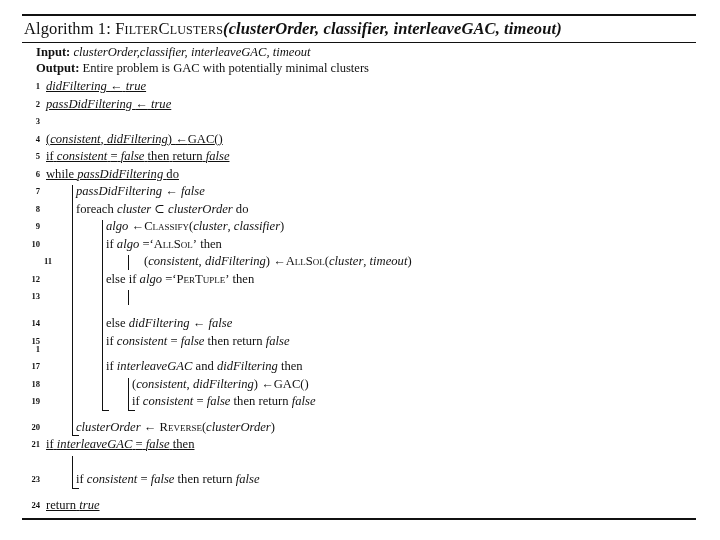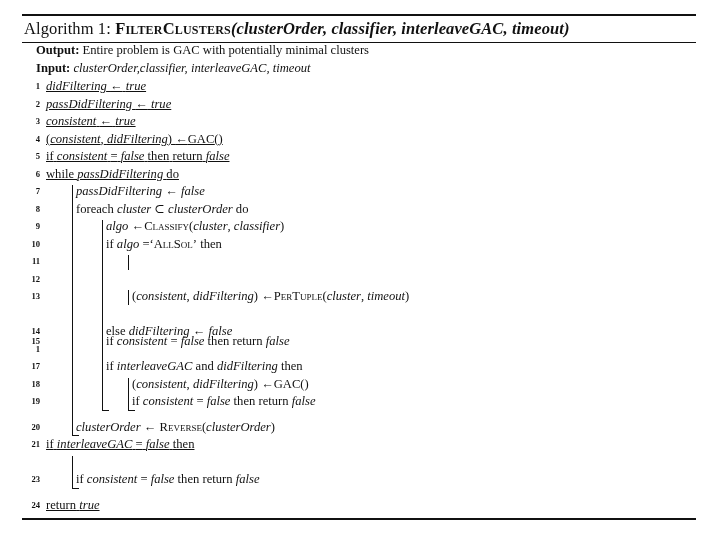--- a/index.html
+++ b/index.html
@@ -6,21 +6,21 @@
   body{width:720px;height:540px;overflow:hidden;
        font-family:"Liberation Serif","DejaVu Serif",serif;color:#111;}
 
   .algo{position:absolute;left:22px;top:14px;width:674px;}
 
   .rule-thick{height:0;border-top:2.2px solid #111;width:674px;}
   .rule-thin{height:0;border-top:1.1px solid #111;width:674px;}
 
   .title{font-size:16.5px;font-weight:bold;line-height:20px;
          padding:3px 0 3px 2px;white-space:nowrap;letter-spacing:.1px;}
-  .title .sc{font-variant:small-caps;font-weight:bold;font-style:normal;
+  .title .sc{font-variant:small-caps;font-weight:normal;font-style:normal;
              letter-spacing:.2px;}
   .it{font-style:italic;}
   .bf{font-weight:bold;}
   .rm{font-style:normal;font-weight:normal;}
 
   .io{font-size:12.6px;line-height:14.6px;padding:2px 0 1px 14px;}
   .io b{font-weight:bold;}
 
   .body{position:relative;font-size:12.6px;}
 
@@ -49,41 +49,40 @@
 
   <div class="rule-thick"></div>
 
   <div class="title">
     <span class="bf rm">Algorithm 1:</span>
     <span class="sc">FilterClusters</span><span class="it">(</span><span class="it">clusterOrder, classifier, interleaveGAC, timeout</span><span class="it">)</span>
   </div>
 
   <div class="rule-thin"></div>
 
+  <div class="io">
+    <b>Input:</b>
+    <span class="it">clusterOrder,classifier, interleaveGAC, timeout</span>
+  </div>
   <div class="io" style="padding-top:0">
     <b>Output:</b>
     <span>Entire problem is GAC with potentially minimal clusters</span>
-  </div>
-  <div class="io">
-    <b>Input:</b>
-    <span class="it">clusterOrder,classifier, interleaveGAC, timeout</span>
   </div>
 
   <div class="body" id="body" style="height: 442px;">
       <div class="row" style="position: absolute; top: 2px; left: 0px; width: 674px;">
         <span class="num">1</span>
         <span class="txt i0"><span class="it">didFiltering</span>&nbsp;<span class="rm">←</span>&nbsp;<span class="it">true</span></span>
       </div>
       <div class="row" style="position: absolute; top: 19.5px; left: 0px; width: 674px;">
         <span class="num">2</span>
         <span class="txt i0"><span class="it">passDidFiltering</span>&nbsp;<span class="rm">←</span>&nbsp;<span class="it">true</span></span>
       </div>
       <div class="row" style="position: absolute; top: 37px; left: 0px; width: 674px;">
         <span class="num">3</span>
-        <span class="txt i0"><span class="it">consistent</span>&nbsp;<span class="rm">←</span>&nbsp;<span class="it">true</span></span>
       </div>
       <div class="row" style="position: absolute; top: 54.5px; left: 0px; width: 674px;">
         <span class="num">4</span>
         <span class="txt i0"><span class="rm">(</span><span class="it">consistent</span><span class="rm">,</span>&nbsp;<span class="it">didFiltering</span><span class="rm">)</span>&nbsp;<span class="rm">←</span><span class="sc rm">GAC</span><span class="rm">(</span><span class="rm">)</span></span>
       </div>
       <div class="row" style="position: absolute; top: 72px; left: 0px; width: 674px;">
         <span class="num">5</span>
         <span class="txt i0"><span class="bf rm">if</span>&nbsp;<span class="it">consistent</span>&nbsp;<span class="rm">=</span>&nbsp;<span class="it">false</span>&nbsp;<span class="bf rm">then</span>&nbsp;<span class="bf rm">return</span>&nbsp;<span class="it">false</span></span>
       </div>
       <div class="row" style="position: absolute; top: 89.5px; left: 0px; width: 674px;">
@@ -99,31 +98,32 @@
         <span class="txt i1"><span class="bf rm">foreach</span>&nbsp;<span class="it">cluster</span>&nbsp;<span class="rm">⊂</span>&nbsp;<span class="it">clusterOrder</span>&nbsp;<span class="bf rm">do</span></span>
       </div>
       <div class="row" style="position: absolute; top: 142px; left: 0px; width: 674px;">
         <span class="num">9</span>
         <span class="txt i2"><span class="it">algo</span>&nbsp;<span class="rm">←</span><span class="sc rm">Classify</span><span class="rm">(</span><span class="it">cluster</span><span class="rm">,</span>&nbsp;<span class="it">classifier</span><span class="rm">)</span></span>
       </div>
       <div class="row" style="position: absolute; top: 159.5px; left: 0px; width: 674px;">
         <span class="num">10</span>
         <span class="txt i2"><span class="bf rm">if</span>&nbsp;<span class="it">algo</span>&nbsp;<span class="rm">=</span><span class="rm">‘</span><span class="sc rm">AllSol</span><span class="rm">’</span>&nbsp;<span class="bf rm">then</span></span>
       </div>
-      <div class="row" style="position: absolute; top: 177px; left: 0px; width: 674px;">
+      <div class="row" style="position: absolute; top: 177px; left: 12px; width: 674px;">
         <span class="num">11</span>
+        <span class="txt i3"><span class="rm">(</span><span class="it">consistent</span><span class="rm">,</span>&nbsp;<span class="it">didFiltering</span><span class="rm">)</span>&nbsp;<span class="rm">←</span><span class="sc rm">AllSol</span><span class="rm">(</span><span class="it">cluster</span><span class="rm">,</span>&nbsp;<span class="it">timeout</span><span class="rm">)</span></span>
       </div>
       <div class="row" style="position: absolute; top: 194.5px; left: 0px; width: 674px;">
         <span class="num">12</span>
+        <span class="txt i2"><span class="bf rm">else</span>&nbsp;<span class="bf rm">if</span>&nbsp;<span class="it">algo</span>&nbsp;<span class="rm">=</span><span class="rm">‘</span><span class="sc rm">PerTuple</span><span class="rm">’</span>&nbsp;<span class="bf rm">then</span></span>
       </div>
       <div class="row" style="position: absolute; top: 212px; left: 0px; width: 674px; text-decoration: underline;">
         <span class="num">13</span>
-        <span class="txt i3"><span class="rm">(</span><span class="it">consistent</span><span class="rm">,</span>&nbsp;<span class="it">didFiltering</span><span class="rm">)</span>&nbsp;<span class="rm">←</span><span class="sc rm">PerTuple</span><span class="rm">(</span><span class="it">cluster</span><span class="rm">,</span>&nbsp;<span class="it">timeout</span><span class="rm">)</span></span>
       </div>
-      <div class="row" style="position: absolute; top: 247px; left: 0px; width: 674px;">
+      <div class="row" style="position: absolute; top: 239px; left: 0px; width: 674px;">
         <span class="num">14</span>
         <span class="txt i2"><span class="bf rm">else</span>&nbsp;<span class="it">didFiltering</span>&nbsp;<span class="rm">←</span>&nbsp;<span class="it">false</span></span>
       </div>
       <div class="row" style="position: absolute; top: 235px; left: 0px; width: 674px; margin-top: 22px;">
         <span class="num">15</span>
         <span class="txt i2"><span class="bf rm">if</span>&nbsp;<span class="it">consistent</span>&nbsp;<span class="rm">=</span>&nbsp;<span class="it">false</span>&nbsp;<span class="bf rm">then</span>&nbsp;<span class="bf rm">return</span>&nbsp;<span class="it">false</span></span>
       </div>
       <div class="row" style="position: absolute; top: 264.5px; left: 0px; width: 674px;">
         <span class="num">1</span>
       </div>

